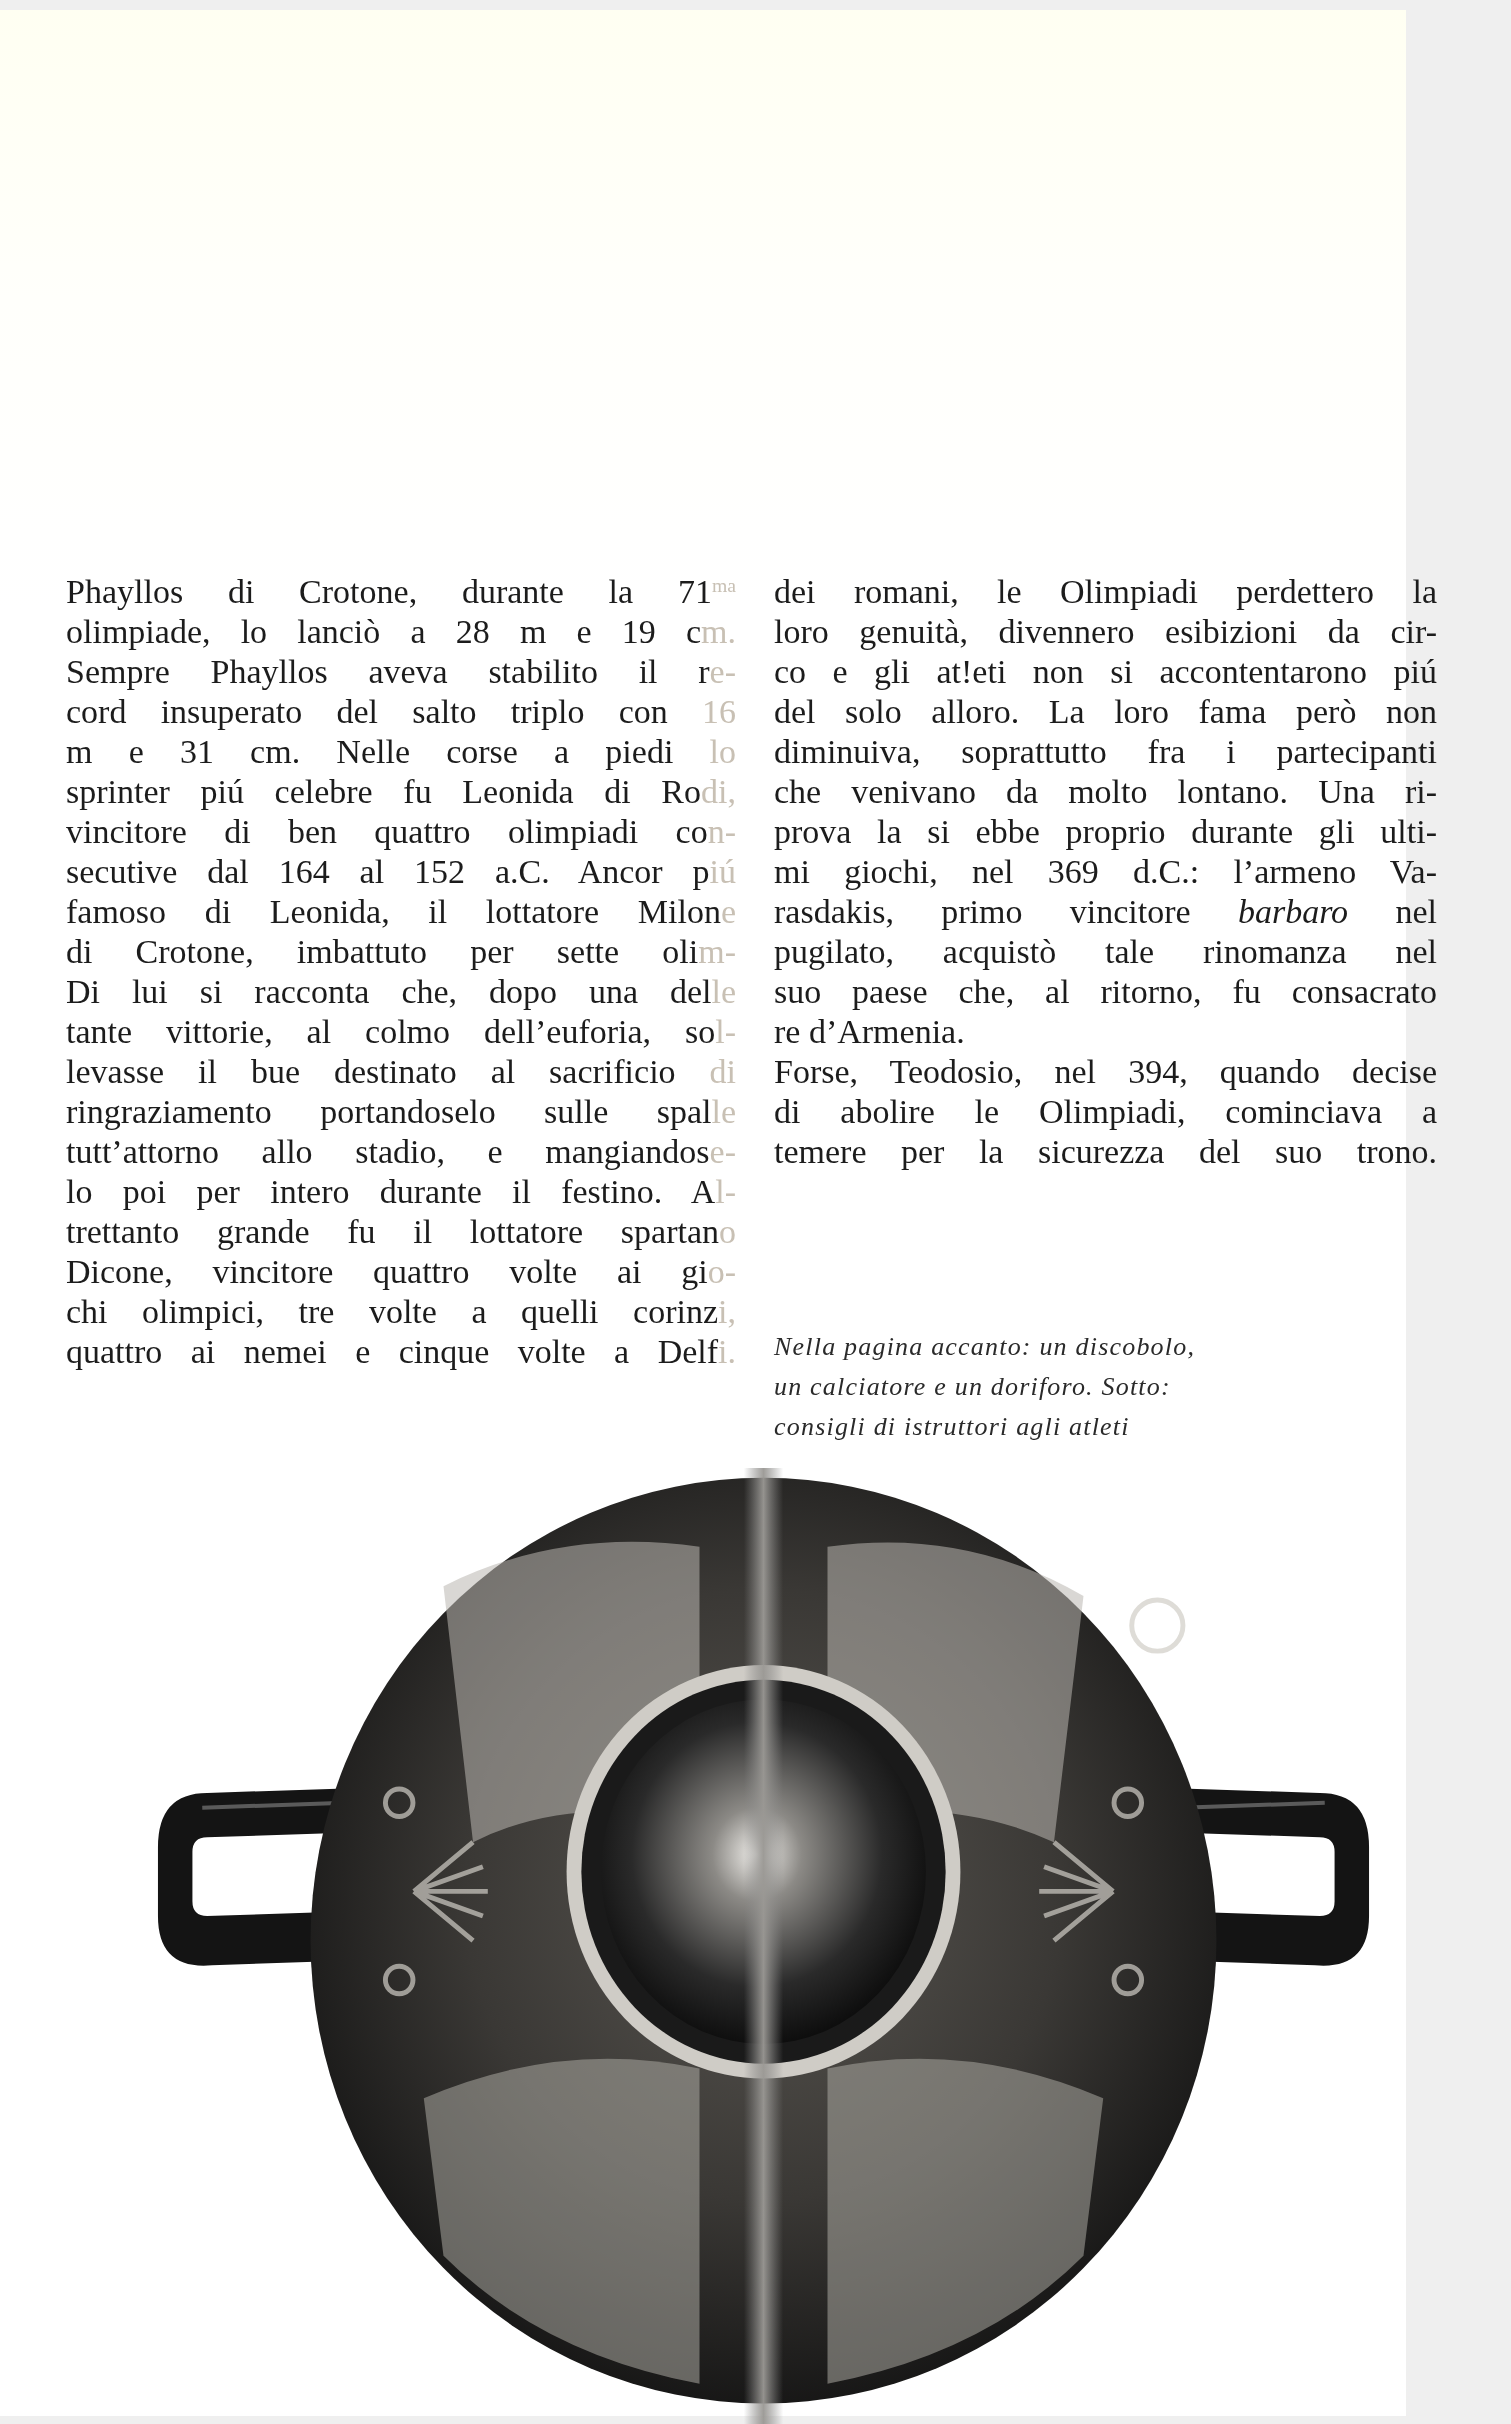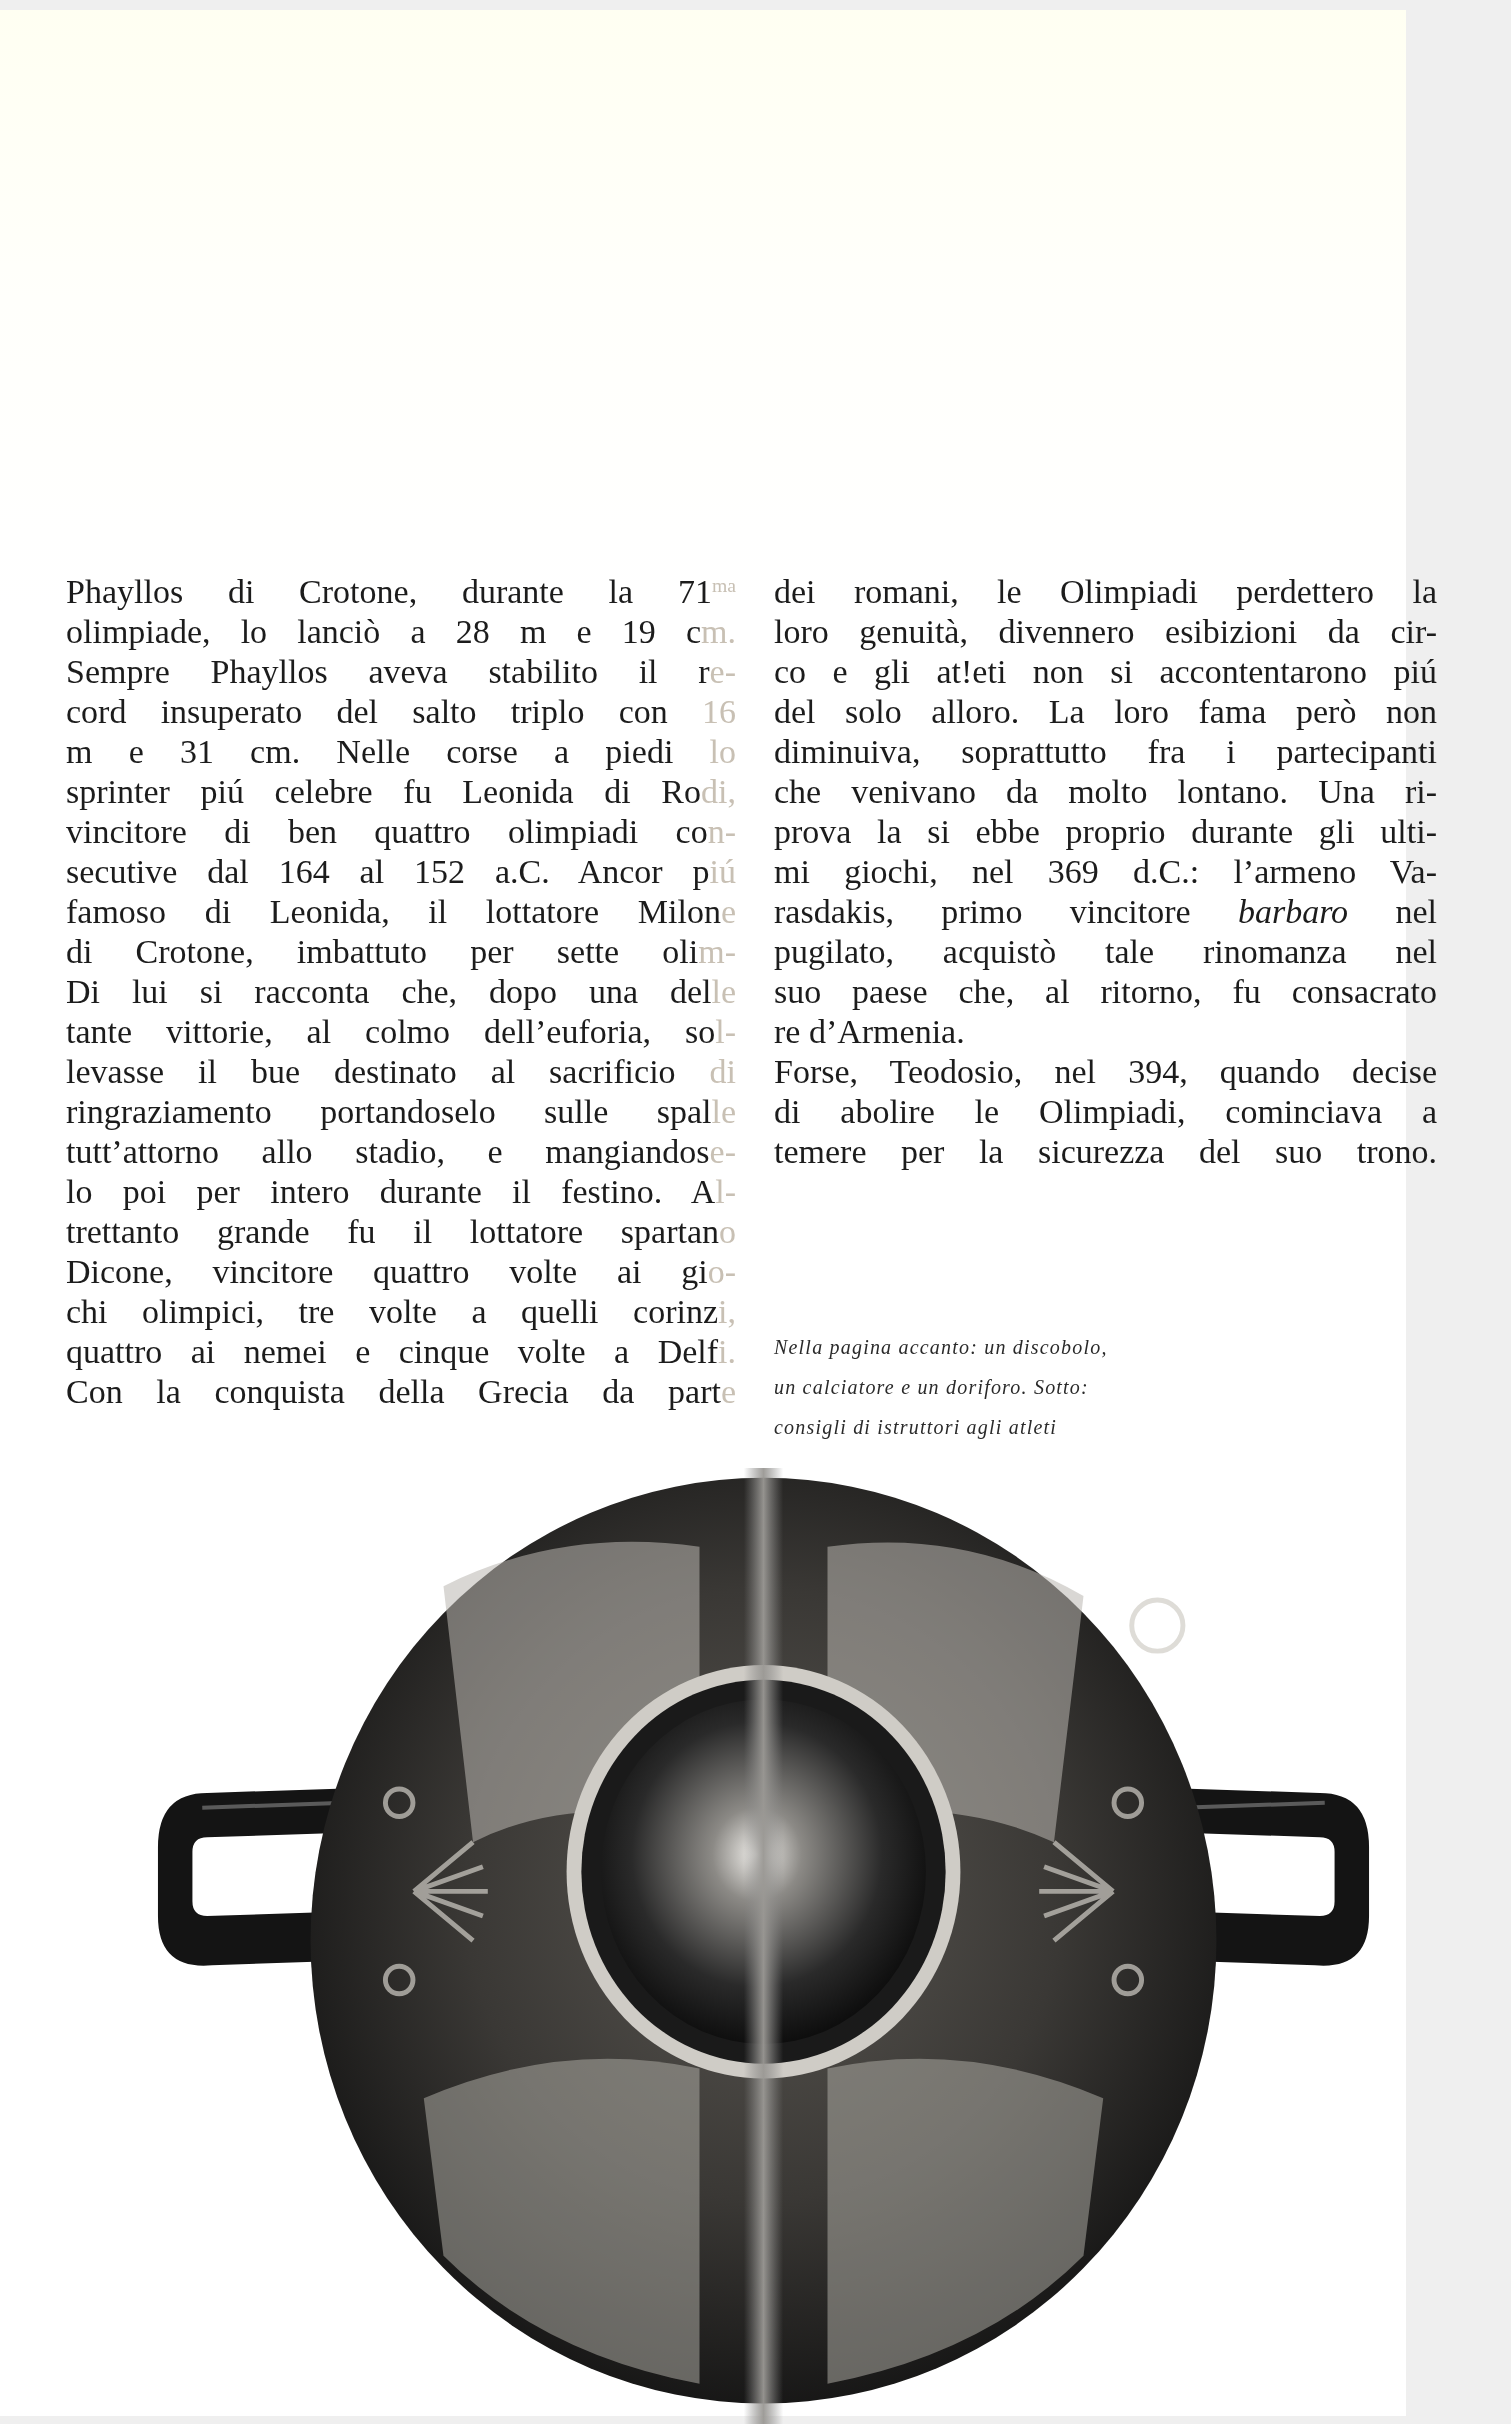--- a/index.html
+++ b/index.html
@@ -20,21 +20,21 @@
   }
   .col-left { left: 66px; width: 670px; }
   .col-right { left: 774px; width: 663px; }
   .line { display: block; white-space: nowrap; text-align-last: justify; text-align: justify; }
   .line.last { text-align-last: left; }
   .fade { color: #c8c0b4; }
   sup { font-size: 0.58em; vertical-align: 0.55em; line-height: 0; }
   em { font-style: italic; }
   .caption {
     position: absolute; left: 774px; top: 1317px; width: 591px;
-    font-style: italic; font-size: 20px; line-height: 40px; color: #2a2a2a;
+    font-style: italic; font-size: 26px; line-height: 40px; color: #2a2a2a;
     letter-spacing: 1.2px;
   }
   .caption .line { text-align-last: left; }
   .figure {
     position: absolute; left: 148px; top: 1458px; width: 1231px; height: 960px;
   }
   .figure svg { width: 100%; height: 100%; display: block; }
 </style>
 </head>
 <body>
@@ -55,21 +55,20 @@
       <span class="line"><span>Di lui si racconta che, dopo una del</span><span class="fade">le</span></span>
       <span class="line"><span>tante vittorie, al colmo dell’euforia, so</span><span class="fade">l-</span></span>
       <span class="line"><span>levasse il bue destinato al sacrificio </span><span class="fade">di</span></span>
       <span class="line"><span>ringraziamento portandoselo sulle spal</span><span class="fade">le</span></span>
       <span class="line"><span>tutt’attorno allo stadio, e mangiandos</span><span class="fade">e-</span></span>
       <span class="line"><span>lo poi per intero durante il festino. A</span><span class="fade">l-</span></span>
       <span class="line"><span>trettanto grande fu il lottatore spartan</span><span class="fade">o</span></span>
       <span class="line"><span>Dicone, vincitore quattro volte ai gi</span><span class="fade">o-</span></span>
       <span class="line"><span>chi olimpici, tre volte a quelli corinz</span><span class="fade">i,</span></span>
       <span class="line"><span>quattro ai nemei e cinque volte a Delf</span><span class="fade">i.</span></span>
-      <span class="line"><span>Con la conquista della Grecia da part</span><span class="fade">e</span></span>
     </div>
 
   <div class="col col-right" id="right-col">
       <span class="line"><span>dei romani, le Olimpiadi perdettero la</span></span>
       <span class="line"><span>loro genuità, divennero esibizioni da cir-</span></span>
       <span class="line"><span>co e gli at!eti non si accontentarono piú</span></span>
       <span class="line"><span>del solo alloro. La loro fama però non</span></span>
       <span class="line"><span>diminuiva, soprattutto fra i partecipanti</span></span>
       <span class="line"><span>che venivano da molto lontano. Una ri-</span></span>
       <span class="line"><span>prova la si ebbe proprio durante gli ulti-</span></span>

